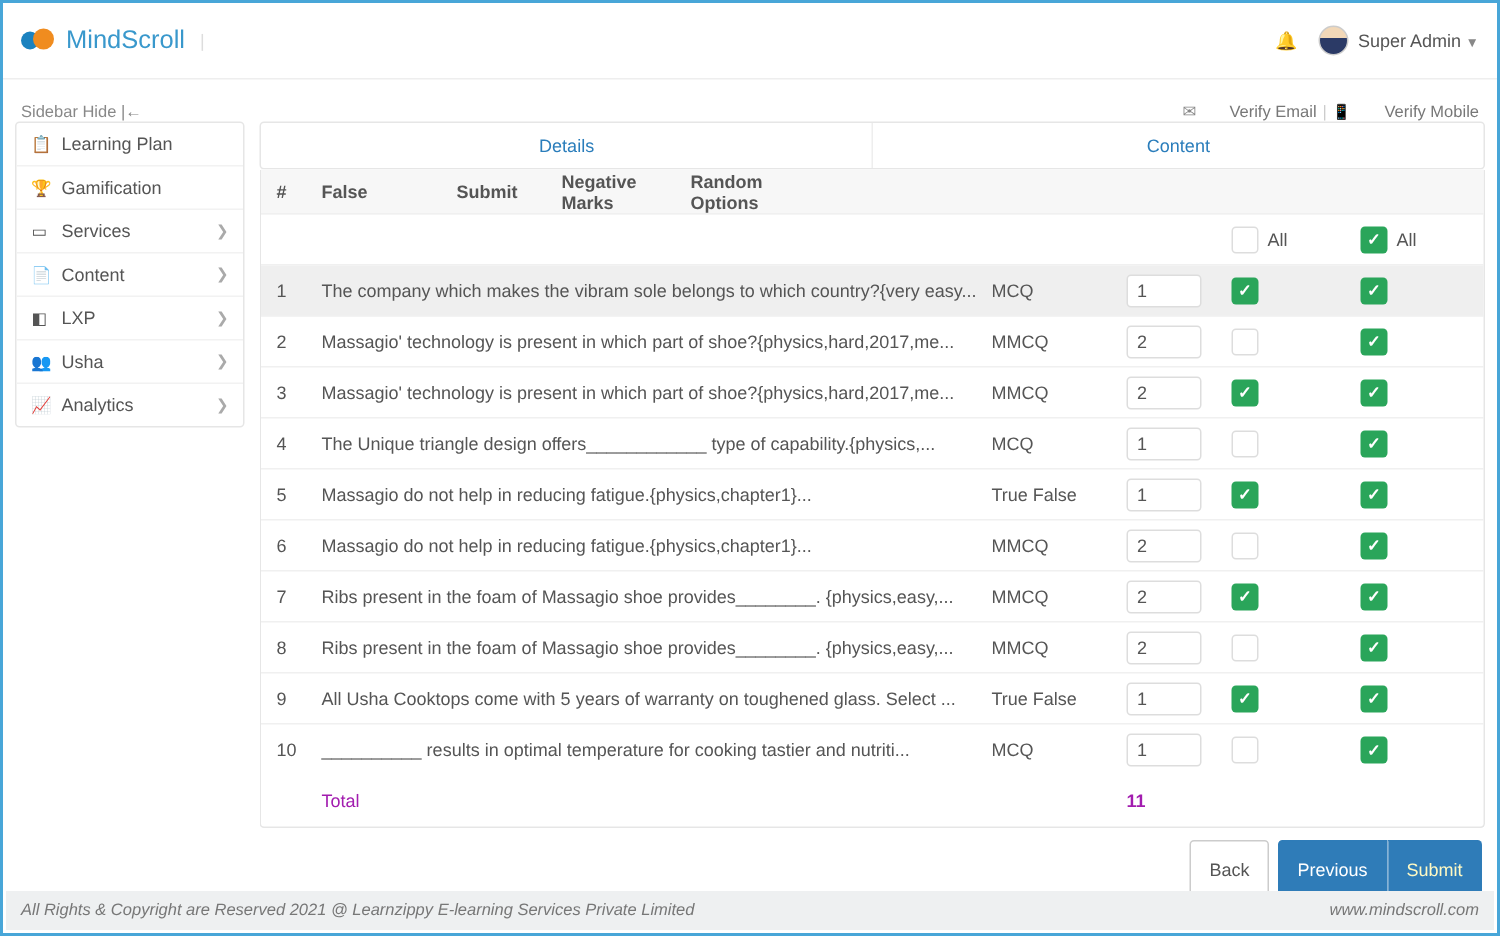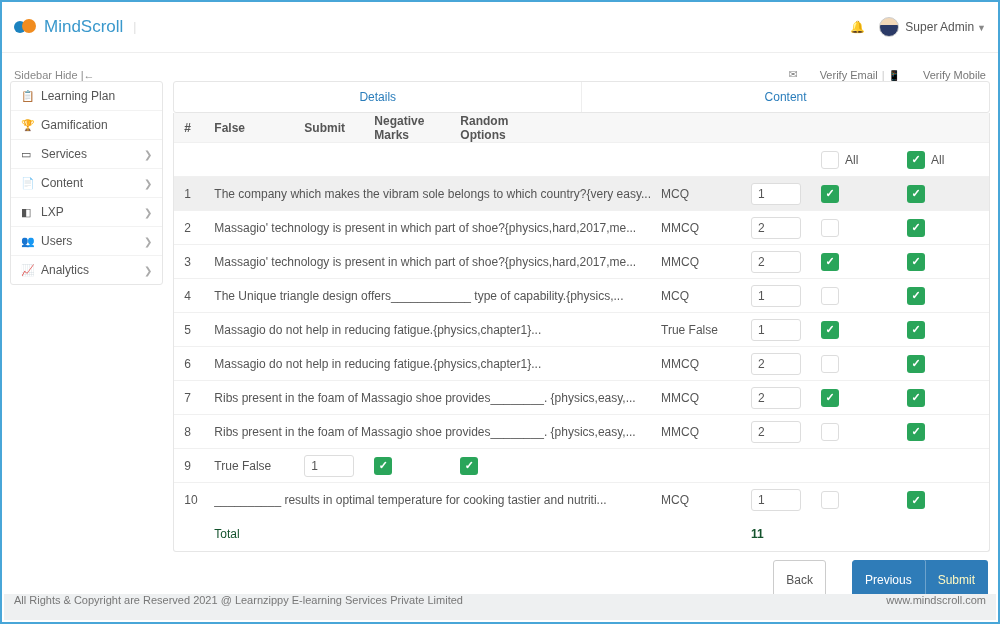--- a/index.html
+++ b/index.html
@@ -57,35 +57,35 @@
   .c-marks { width: 70px; }
   .c-neg { width: 86px; display: flex; align-items: center; gap: 6px; }
   .c-rand { width: 72px; display: flex; align-items: center; gap: 6px; }
 
   .marks-input { width: 50px; height: 22px; border: 1px solid #ddd; border-radius: 3px; padding: 0 6px; font-size: 12px; color: #555; }
   .chk { width: 18px; height: 18px; border-radius: 3px; display: inline-flex; align-items: center; justify-content: center; cursor: pointer; }
   .chk.off { border: 1px solid #ddd; background: #fff; }
   .chk.on { background: #2aa55a; color: #fff; }
   .chk.on::after { content: "✓"; font-size: 11px; font-weight: bold; }
 
-  .total-row { font-weight: 400; color: #14532d; }
+  .total-row { font-weight: 400; color: #a21caf; }
   .total-row .c-marks { font-weight: 600; }
 
   
   .btnrow { display: flex; justify-content: flex-end; gap: 6px; padding: 8px 2px 4px 0; }
   .btn { padding: 12px 12px; border-radius: 3px; font-size: 12px; cursor: pointer; border: 1px solid #ccc; background: #fff; color: #555; }
   .btn.primary { background: #2f7cb8; border-color: #2f7cb8; color: #fff; }
   .btn.primary2 { background: #2f7cb8; border-color: #2f7cb8; color: #fef9c3; }
-  .btngroup { display: inline-flex; margin-left: 20px; }
+  .btngroup { display: inline-flex; }
   .btngroup .btn { border-radius: 0; }
   .btngroup .btn:first-child { border-radius: 3px 0 0 3px; }
   .btngroup .btn:last-child { border-radius: 0 3px 3px 0; border-left: 1px solid rgba(255,255,255,0.3); }
 
   
-  .pagefoot { position: absolute; bottom: 2px; left: 2px; right: 2px; height: 26px; background: #eef0f1; display: flex; align-items: flex-start; padding: 0 10px; font-size: 11px; color: #777; }
+  .pagefoot { position: absolute; bottom: 2px; left: 2px; right: 2px; height: 26px; background: #eef0f1; display: flex; align-items: center; padding: 0 10px; font-size: 11px; color: #777; font-style: italic; }
   .pagefoot .spacer { flex: 1; }
 
   .wrapper { position: relative; height: 100%; }
 </style>
 </head>
 <body>
 <div class="wrapper">
 
 <div class="header">
   <div class="logo-wrap">
@@ -133,21 +133,21 @@
           <span class="si-label">Content</span>
           <span class="chev">❯</span>
         </div>
         <div class="side-item">
           <span class="si-icon">◧</span>
           <span class="si-label">LXP</span>
           <span class="chev">❯</span>
         </div>
         <div class="side-item">
           <span class="si-icon">👥</span>
-          <span class="si-label">Users</span>
+          <span class="si-label">Usha</span>
           <span class="chev">❯</span>
         </div>
         <div class="side-item">
           <span class="si-icon">📈</span>
           <span class="si-label">Analytics</span>
           <span class="chev">❯</span>
         </div>
       </div>
 
   <div class="content">
@@ -270,20 +270,21 @@
               <div class="c-marks"><input class="marks-input" value="2" style=""></div>
               <div class="c-neg">
                 <span class="chk off"></span>
               </div>
               <div class="c-rand">
                 <span class="chk on"></span>
               </div>
             </div>
             <div class="row">
               <div class="c-num">9</div>
+              <div class="c-q">All Usha Cooktops come with 5 years of warranty on toughened glass. Select ...</div>
               <div class="c-type">True False</div>
               <div class="c-marks"><input class="marks-input" value="1" style=""></div>
               <div class="c-neg">
                 <span class="chk on"></span>
               </div>
               <div class="c-rand">
                 <span class="chk on"></span>
               </div>
             </div>
             <div class="row">

